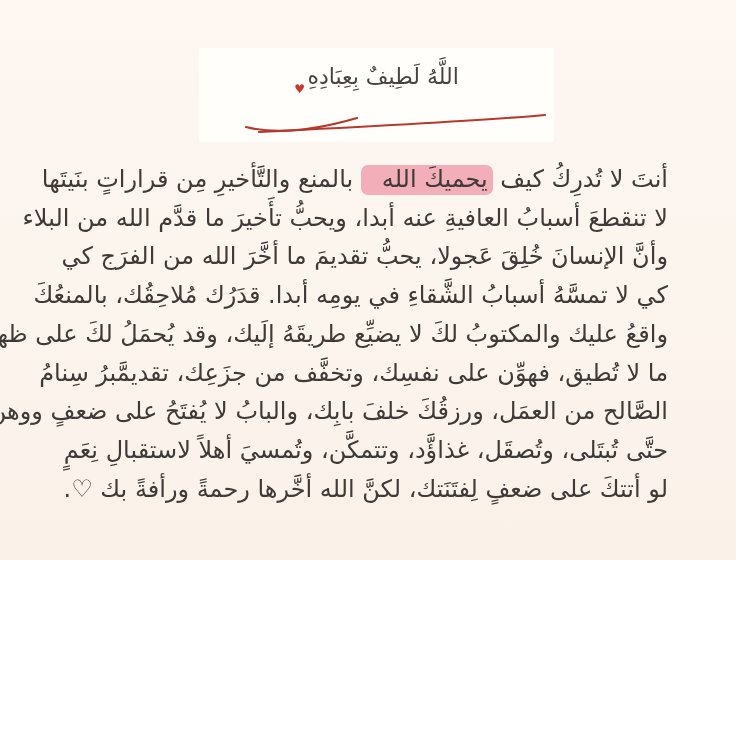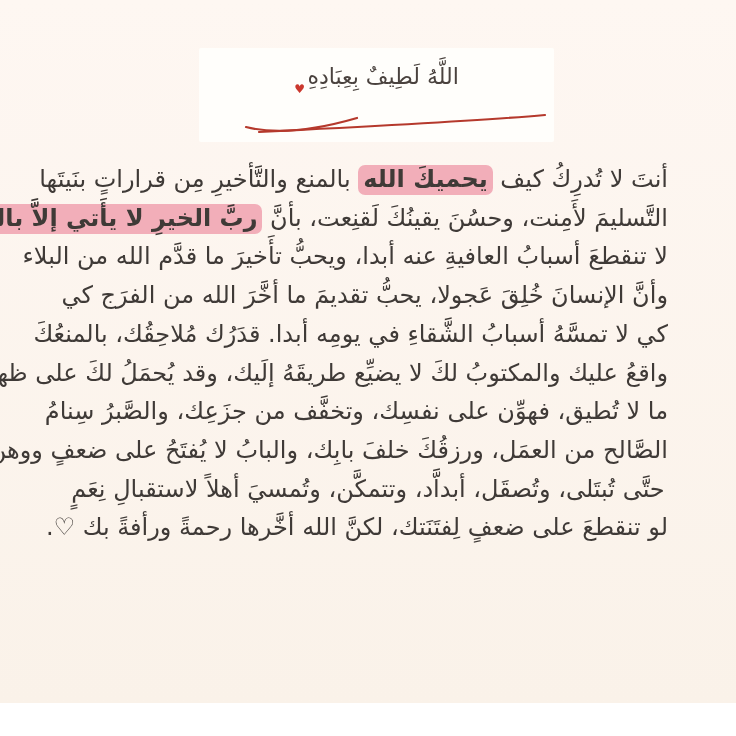--- a/index.html
+++ b/index.html
@@ -1,18 +1,18 @@
 <!DOCTYPE html>
 <html lang="ar" dir="rtl" style="--bg-top: #fef7f2; --bg-bottom: #faf2e9; --box-bg: #fffefb; --title-color: #4a423e; --heart-color: #cb382e; --underline-color: #b5392c; --text-color: #3f3a37; --hl: #f2aeb9;"><head>
 <meta charset="utf-8">
 <style>
   html, body { margin: 0; padding: 0; }
   .page {
     width: 736px;
-    height: 703px;
+    height: 560px;
     overflow: hidden;
     background: linear-gradient(180deg, var(--bg-top, #fef7f2) 0%, var(--bg-bottom, #faf2e9) 100%);
     font-family: "DejaVu Sans", sans-serif;
     position: relative;
     direction: rtl;
   }
   .title-box {
     position: absolute;
     left: 199px;
     top: 48px;
@@ -58,45 +58,43 @@
   }
   .line {
     font-size: 24px;
     line-height: 38.7px;
     color: var(--text-color, #3f3a37);
     white-space: nowrap;
   }
   .hl {
     background: var(--hl, #f2aeb9);
     border-radius: 7px;
-    padding: 0 5px 2px 5px;
-    font-weight: bold;
+    padding: 0 5px 2px 21px;
   }
 </style>
 </head>
 <body>
 
 <div class="page">
 
   <div class="title-box">
     <div class="title-line">
       <span>اللَّهُ لَطِيفٌ بِعِبَادِهِ</span><span class="heart">♥</span>
     </div>
     <svg class="swoosh" viewBox="0 0 312 28" aria-hidden="true">
       <path d="M306,5 C250,10 120,17 20,22"></path>
       <path d="M118,8 C80,19 38,25 7,17"></path>
     </svg>
   </div>
 
   <div class="quote-body" id="quote-body">
       <div class="line"><span>أنتَ لا تُدرِكُ كيف </span><span class="hl">يحميكَ الله</span><span> بالمنع والتَّأخيرِ مِن قراراتٍ بنَيتَها</span></div>
-      <div class="line"><span>التَّسليمَ لأَمِنت، وحسُنَ يقينُكَ لَقنِعت، بأنَّ </span><span class="hl">ربَّ الخيرِ لا يأَتي إلاَّ بالخير</span></div>
       <div class="line"><span>لا تنقطعَ أسبابُ العافيةِ عنه أبدا، ويحبُّ تأَخيرَ ما قدَّم الله من البلاء</span></div>
       <div class="line"><span>وأنَّ الإنسانَ خُلِقَ عَجولا، يحبُّ تقديمَ ما أخَّرَ الله من الفرَج كي</span></div>
       <div class="line"><span>كي لا تمسَّهُ أسبابُ الشَّقاءِ في يومِه أبدا. قدَرُك مُلاحِقُك، بالمنعُكَ</span></div>
       <div class="line"><span>واقعُ عليك والمكتوبُ لكَ لا يضيِّع طريقَهُ إلَيك، وقد يُحمَلُ لكَ على ظهرِ</span></div>
-      <div class="line"><span>ما لا تُطيق، فهوِّن على نفسِك، وتخفَّف من جزَعِك، والصَّبرُ سِنامُ</span></div>
+      <div class="line"><span>ما لا تُطيق، فهوِّن على نفسِك، وتخفَّف من جزَعِك، تقديمَّبرُ سِنامُ</span></div>
       <div class="line"><span>الصَّالح من العمَل، ورزقُكَ خلفَ بابِك، والبابُ لا يُفتَحُ على ضعفٍ ووهن</span></div>
-      <div class="line"><span>حتَّى تُبتَلى، وتُصقَل، أبداَّد، وتتمكَّن، وتُمسيَ أهلاً لاستقبالِ نِعَمٍ</span></div>
-      <div class="line"><span>لو تنقطعَ على ضعفٍ لِفتَنَتك، لكنَّ الله أخَّرها رحمةً ورأفةً بك ♡.</span></div>
+      <div class="line"><span>حتَّى تُبتَلى، وتُصقَل، غذاؤَّد، وتتمكَّن، وتُمسيَ أهلاً لاستقبالِ نِعَمٍ</span></div>
+      <div class="line"><span>لو أتتكَ على ضعفٍ لِفتَنَتك، لكنَّ الله أخَّرها رحمةً ورأفةً بك ♡.</span></div>
     </div>
 
 </div>
 
 </body></html>

